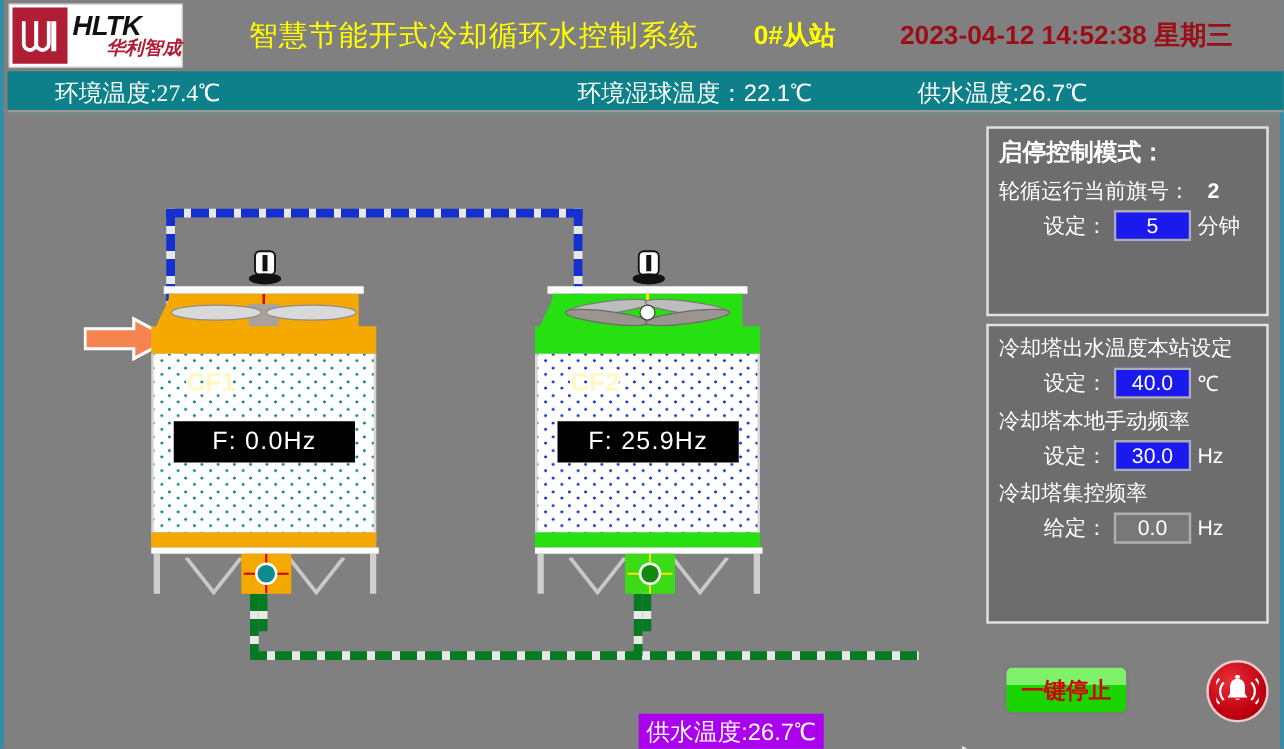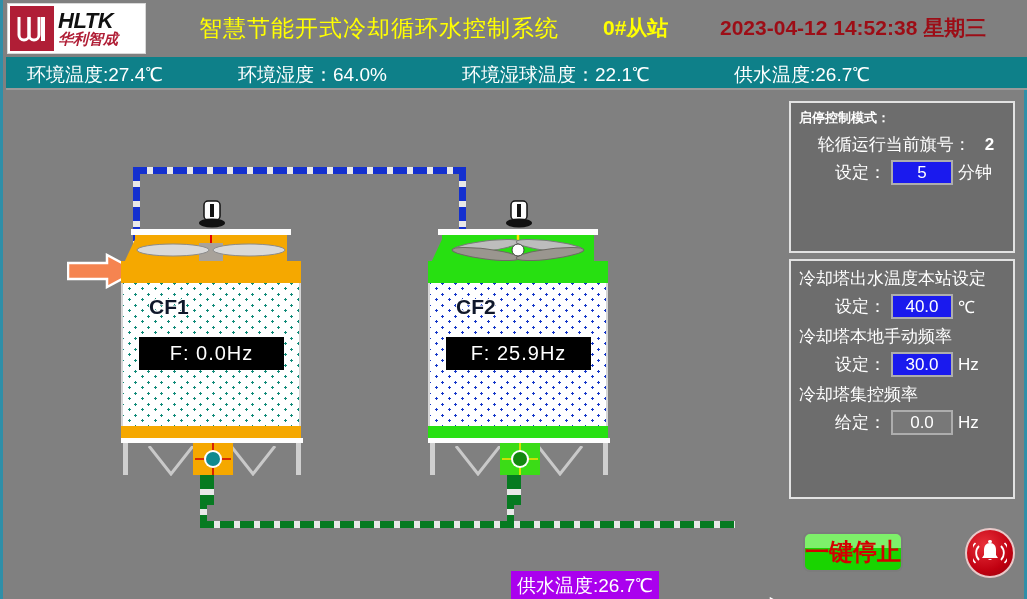--- a/index.html
+++ b/index.html
@@ -16,34 +16,34 @@
 
   
   .header{position:absolute;left:0;top:0;width:1027px;height:57px;background:#808080;}
   .logo{position:absolute;left:4px;top:3px;width:139px;height:51px;
         background:#ffffff;border:1px solid #d9d9d9;box-sizing:border-box;
         display:flex;align-items:stretch;}
   .logo-mark{width:44px;background:#b01e36;position:relative;margin:2px 0 2px 2px;}
   .logo-mark .m{position:absolute;left:7px;top:9px;width:30px;height:28px;}
   .logo-txt{flex:1;display:flex;flex-direction:column;justify-content:center;padding-left:4px;font-style:italic;}
   .logo-en{font-size:22px;font-weight:bold;color:#111;line-height:20px;letter-spacing:-0.5px;}
-  .logo-cn{font-size:15px;font-weight:bold;color:#b01e36;line-height:16px;letter-spacing:0px;}
+  .logo-cn{font-size:15px;font-weight:bold;color:#b01e36;line-height:16px;letter-spacing:0px;text-align:right;}
 
   .title{position:absolute;left:196px;top:13px;font-size:23px;font-weight:normal;
          color:#ffff00;letter-spacing:1px;white-space:nowrap;}
   .substation{position:absolute;left:600px;top:14px;font-size:21px;font-weight:bold;
          color:#ffff00;white-space:nowrap;}
   .datetime{position:absolute;left:717px;top:14px;font-size:21px;font-weight:bold;
          color:#9c0d16;white-space:nowrap;}
 
   
   .statusbar{position:absolute;left:3px;top:57px;width:1021px;height:33px;
              background:#0e8089;border-bottom:2px solid #9a9a9a;box-sizing:border-box;}
   .statusbar .si{position:absolute;top:5px;font-size:19px;color:#ffffff;white-space:nowrap;}
-  .si-0{left:21px;} .si-1{left:232px;} .si-2{left:456px;} .si-3{left:728px;}
+  .si-0{left:38px;font-family:Liberation Serif, serif;} .si-1{left:232px;} .si-2{left:456px;} .si-3{left:728px;}
 
   
   .canvas{position:absolute;left:3px;top:92px;width:1021px;height:504px;}
 
   
   .pipe{position:absolute;}
   .pipe-h{height:7px;}
   .pipe-v{width:7px;}
   .blue-dash-h{background:repeating-linear-gradient(to right,#1430cf 0 14px,#e8e8e8 14px 20px);}
   .blue-dash-v{background:repeating-linear-gradient(to bottom,#1430cf 0 14px,#e8e8e8 14px 20px);}
@@ -79,50 +79,50 @@
       background-size:13px 11px,13px 11px;background-position:0 0,6px 6px;}
   .t-sideL{position:absolute;left:0px;top:83px;width:3px;height:150px;background:#d6d6d6;}
   .t-sideR{position:absolute;left:177px;top:83px;width:3px;height:150px;background:#d6d6d6;}
   .t-botband{position:absolute;left:0px;top:226px;width:180px;height:12px;}
   .t-botband.run{background:#27e011;}
   .t-botband.idle{background:#f5a800;}
   .t-basin{position:absolute;left:0px;top:238px;width:182px;height:5px;background:#fefefe;}
   .t-legL{position:absolute;left:2px;top:243px;width:5px;height:32px;background:#cfcfcf;}
   .t-legR{position:absolute;left:175px;top:243px;width:5px;height:32px;background:#cfcfcf;}
   .t-name{position:absolute;left:28px;top:95px;font-size:21px;font-weight:bold;
-          color:#0f172a;text-shadow:-1px -1px 0 #fff,1px -1px 0 #fff,-1px 1px 0 #fff,1px 1px 0 #fff;text-align:center;}
+          color:#fef9c3;text-shadow:-1px -1px 0 #fff,1px -1px 0 #fff,-1px 1px 0 #fff,1px 1px 0 #fff;text-align:center;}
   .t-freq{position:absolute;left:18px;top:137px;width:145px;height:33px;background:#000000;
           color:#ffffff;font-size:20px;display:flex;align-items:center;justify-content:center;
           letter-spacing:1px;}
   .t-valve{position:absolute;left:72px;top:243px;width:40px;height:32px;}
   .t-valve.run{background:#3bdc17;}
   .t-valve.idle{background:#f5a800;}
   .t-downpipe{position:absolute;left:86px;top:275px;width:7px;height:30px;}
 
   
   .panel{position:absolute;background:#6d6d6d;border:2px solid #e2e2e2;box-sizing:border-box;}
-  .p-title{color:#ffffff;font-size:13px;font-weight:bold;margin:6px 0 0 8px;}
+  .p-title{color:#ffffff;font-size:19px;font-weight:bold;margin:6px 0 0 8px;}
   .p-mode{color:#18f018;font-size:17px;font-weight:bold;margin:4px 0 0 18px;}
   .p-line{color:#ffffff;font-size:17px;margin:6px 0 0 8px;white-space:nowrap;}
   .p-row{display:flex;align-items:center;margin:4px 0 0 44px;}
   .p-lbl{color:#ffffff;font-size:17px;}
   .p-field{width:62px;height:25px;margin:0 5px;display:flex;align-items:center;
            justify-content:center;font-size:17px;box-sizing:border-box;}
   .p-field.edit{background:#1a1aee;color:#ffffff;border:2px solid #adadad;}
   .p-field.ro{background:#787878;color:#ffffff;border:2px solid #adadad;}
   .p-unit{color:#ffffff;font-size:17px;}
-  .p-inline{color:#ffffff;font-size:17px;margin:6px 0 0 8px;white-space:nowrap;text-align:center;}
+  .p-inline{color:#ffffff;font-size:17px;margin:6px 0 0 8px;white-space:nowrap;}
   .p-inline b{font-weight:bold;margin-left:14px;}
 
   
   .stopbtn{position:absolute;left:800px;top:532px;width:100px;height:40px;
            border-radius:7px;border:2px solid #7c7c7c;box-sizing:border-box;
            background:linear-gradient(to bottom,#7ef06a 0 40%,#19d400 40% 100%);
            display:flex;align-items:center;justify-content:center;
-           color:#d40000;font-size:24px;font-weight:bold;}
+           color:#d40000;font-size:18px;font-weight:bold;}
   .alarmbtn{position:absolute;left:962px;top:528px;width:50px;height:50px;border-radius:50%;
             background:radial-gradient(circle at 38% 32%,#e8303a 0%,#c00010 62%,#8e000c 100%);
             border:2px solid #e9c8c8;box-sizing:border-box;
             display:flex;align-items:center;justify-content:center;}
 </style>
 </head>
 <body>
 
 <div id="app">
 
@@ -142,21 +142,20 @@
       </div>
     </div>
 
     <div class="title">智慧节能开式冷却循环水控制系统</div>
     <div class="substation">0#从站</div>
     <div class="datetime">2023-04-12 14:52:38 星期三</div>
   </div>
 
   <div class="statusbar">
     <div class="si si-0">环境温度:27.4℃</div>
-    <div class="si si-1">环境湿度：64.0%</div>
     <div class="si si-2">环境湿球温度：22.1℃</div>
     <div class="si si-3">供水温度:26.7℃</div>
   </div>
 
   <div class="canvas">
 
     <svg class="arrow-in" viewBox="0 0 72 36">
       <path d="M1,10 L40,10 L40,2 L70,18 L40,34 L40,26 L1,26 Z" fill="#f58450" stroke="#ffffff" stroke-width="2.5"></path>
     </svg>
 

